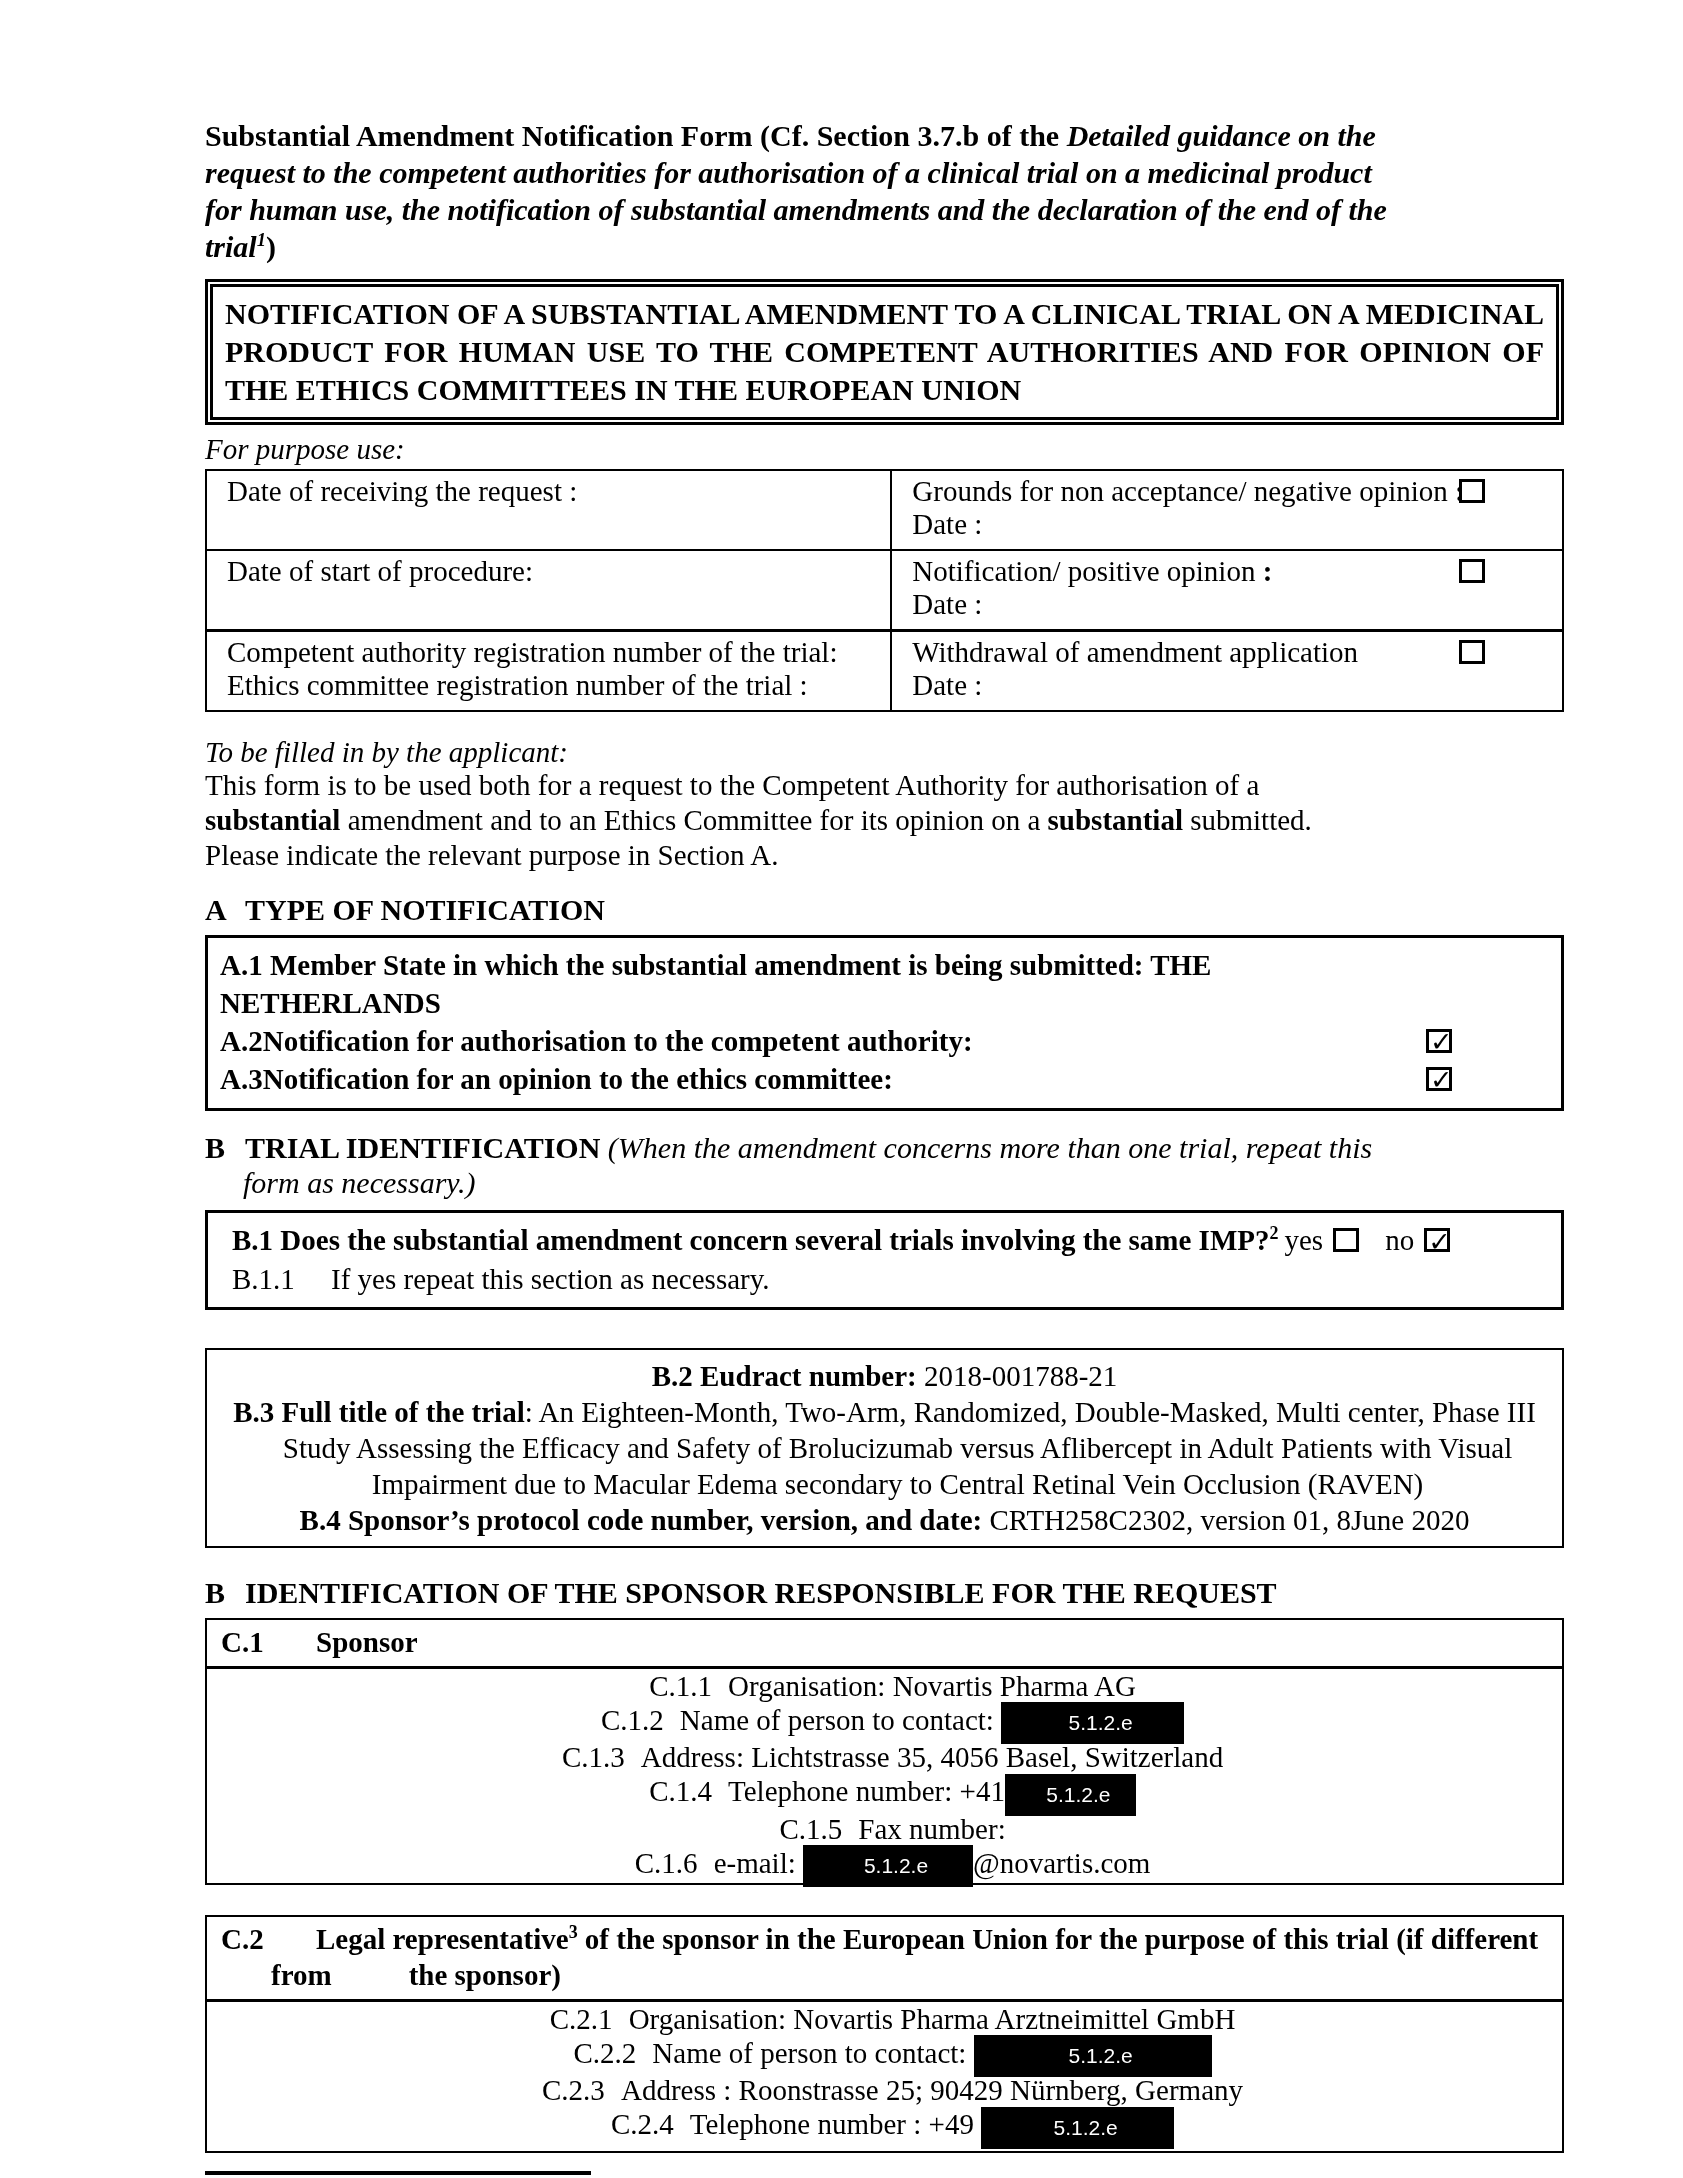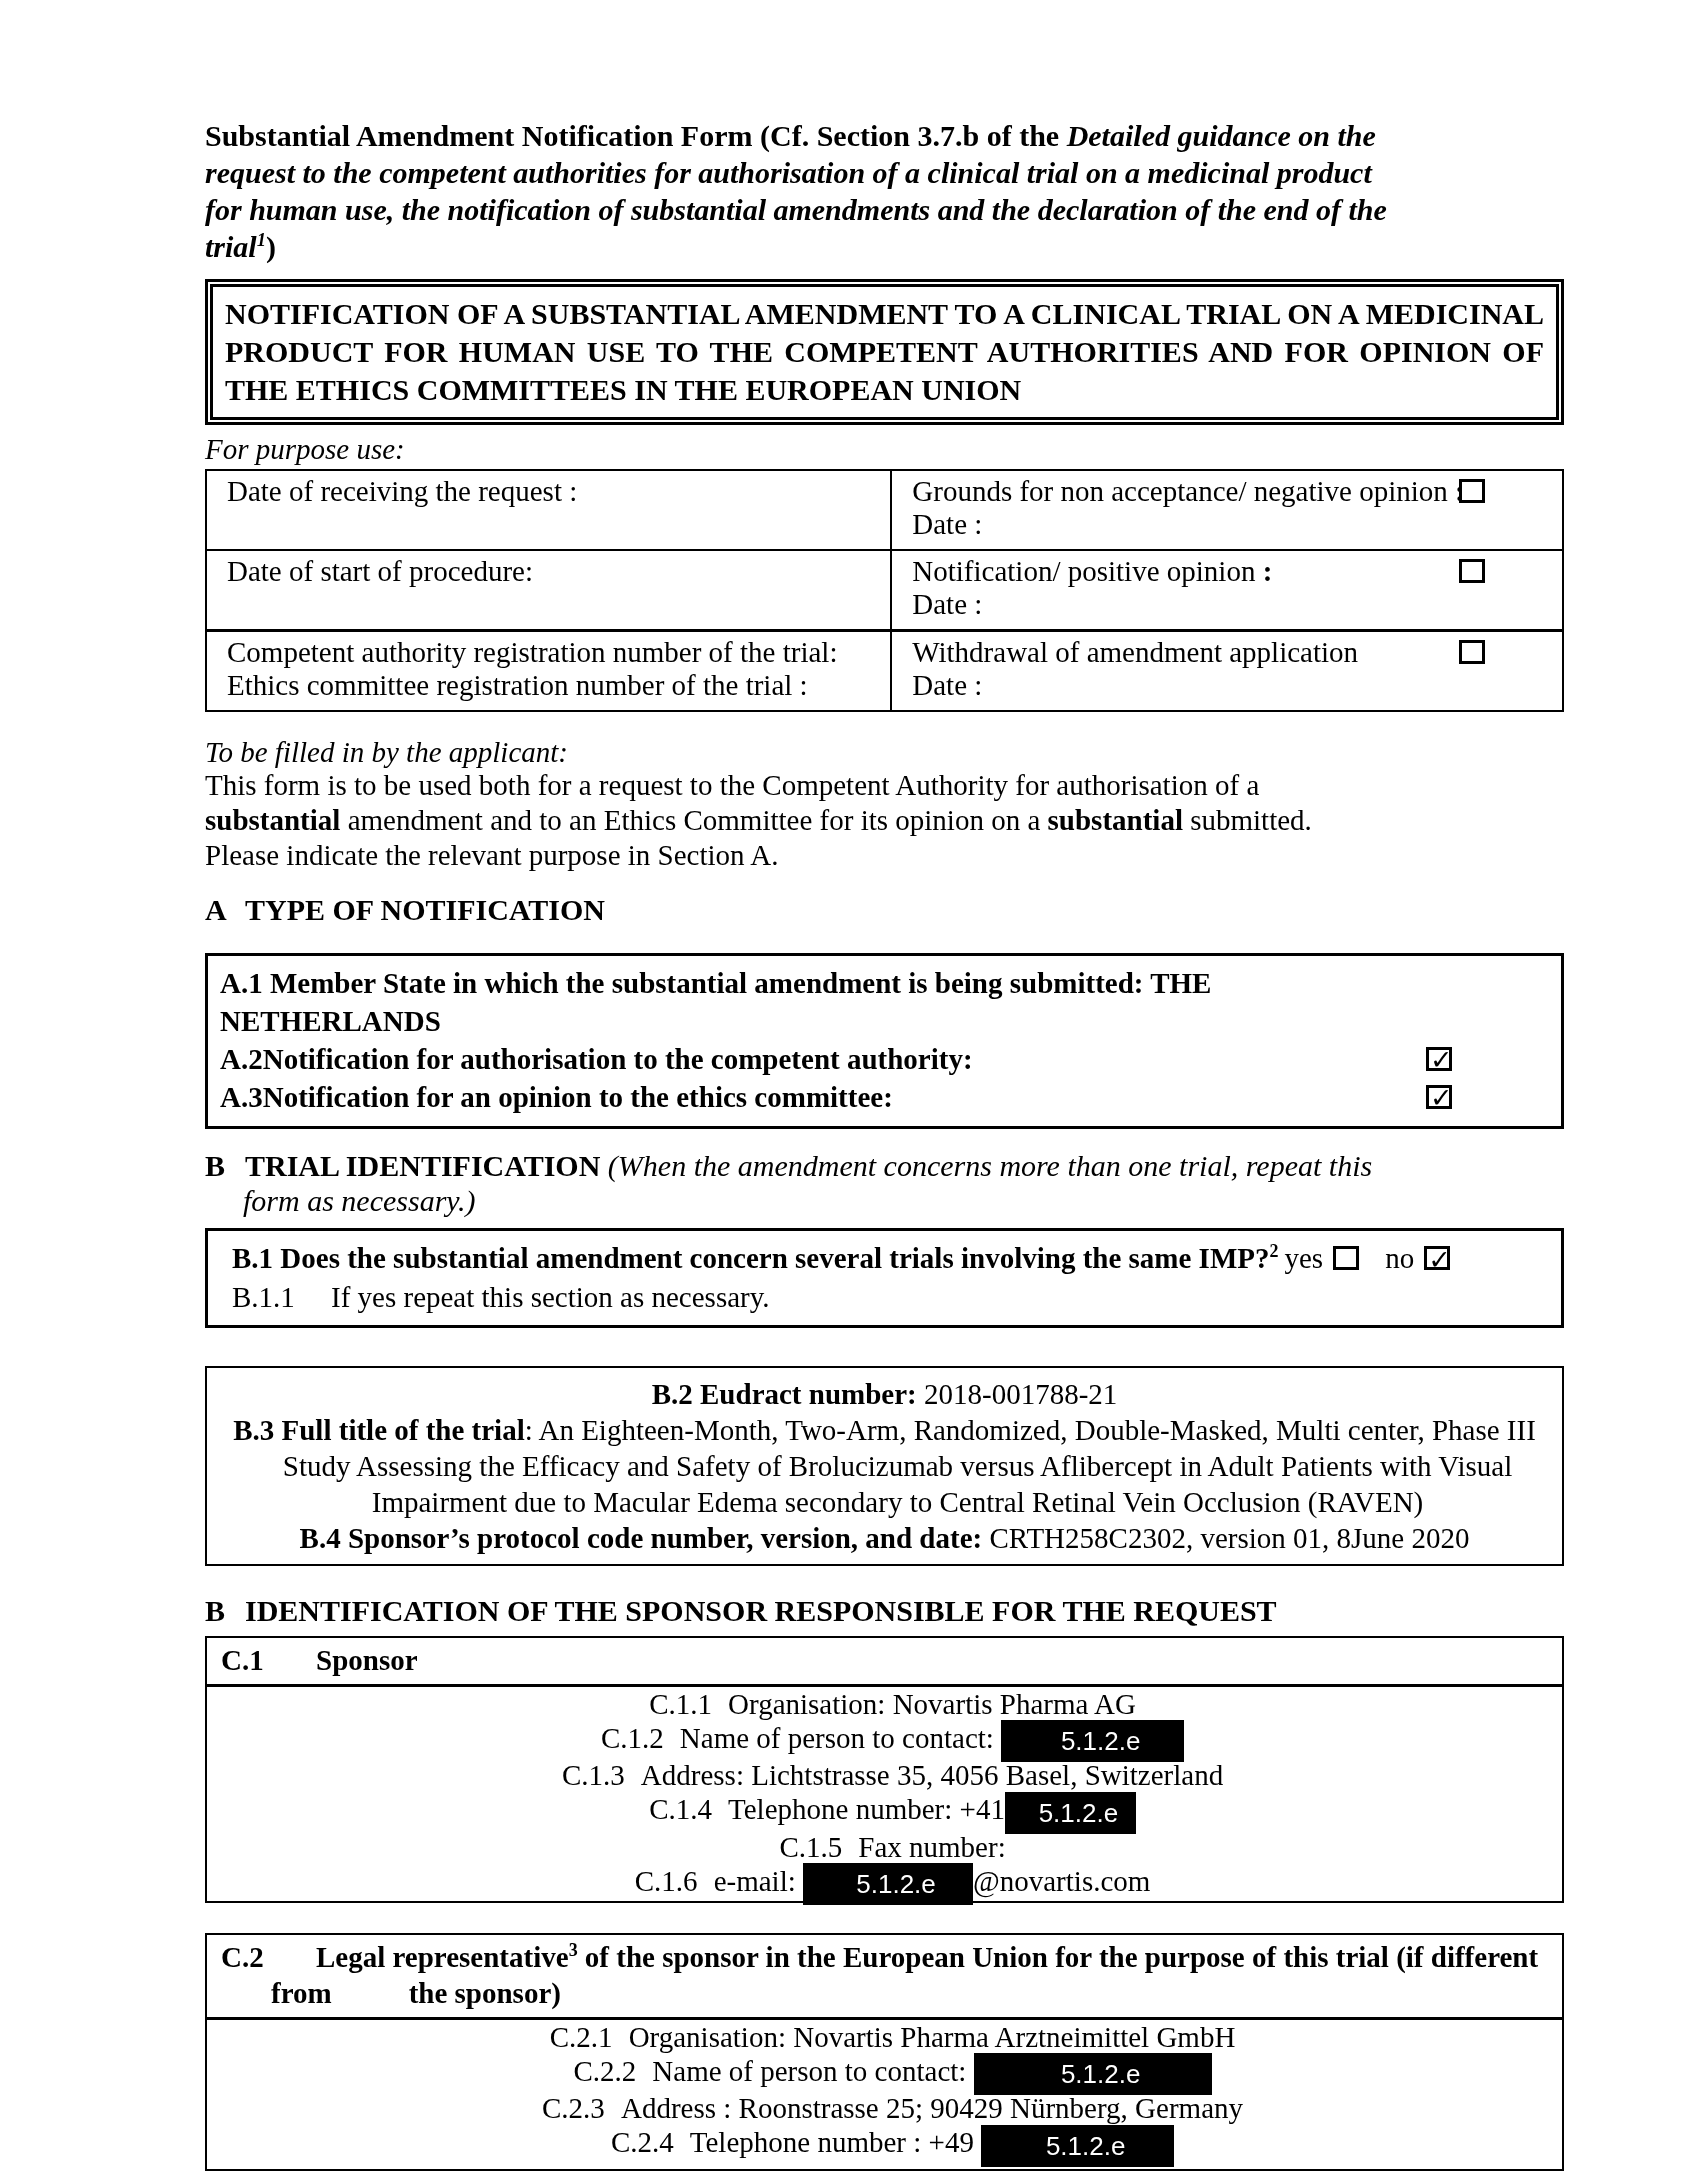--- a/index.html
+++ b/index.html
@@ -49,21 +49,21 @@
   .applicant-label{font-style:italic;margin-top:24px;line-height:32px;}
   .intro div{line-height:35px;}
   .b{font-weight:bold;}
 
   .sec-heading{font-weight:bold;font-size:30px;margin-top:20px;line-height:34px;}
   .sec-letter{display:inline-block;width:40px;font-weight:bold;}
   .sec-note{font-weight:normal;font-style:italic;}
   .sec-note2{font-weight:normal;font-style:italic;margin-left:38px;line-height:35px;}
 
   .abox{
-    border:3px solid #000;margin-top:26px;padding:8px 12px 10px;
+    border:3px solid #000;margin-top:8px;padding:8px 12px 10px;
     font-weight:bold;line-height:38px;
   }
   .abox .row{position:relative;padding-right:149px;}
   .abox .cb-a{position:absolute;right:97px;top:7px;}
 
   .b1box{border:3px solid #000;margin-top:10px;padding:8px 24px;line-height:39px;}
   .b1box .yn{margin-left:6px;}
   .b1box .cb{margin-left:10px;}
   .b1box .no-lbl{margin-left:26px;}
   .b11num{display:inline-block;width:99px;}
@@ -75,21 +75,21 @@
   .chead{padding:4px 14px 6px;font-weight:bold;border-bottom:3px solid #000;line-height:36px;}
   .chead .cnum{display:inline-block;width:95px;}
   .crow{padding:0 14px;line-height:34px;text-align:center;}
   .crow .cnum{display:inline-block;width:95px;}
   .ctable{margin-bottom:0;}
   .c2head-line2{margin-left:50px;}
   .c2gap{display:inline-block;width:77px;}
 
   .redact{
     display:inline-block;background:#000;color:#fff;
-    font-family:"Liberation Sans", sans-serif;font-size:26px;
+    font-family:"Liberation Sans", sans-serif;font-size:21px;
     height:42px;line-height:42px;padding-left:16px;box-sizing:border-box;
     vertical-align:middle;margin:-4px 0;
   }
   .rw-c12{width:183px;} .rw-c14{width:131px;} .rw-c16{width:170px;}
   .rw-c22{width:238px;} .rw-c24{width:193px;}
 
   .fn-sep{margin-top:18px;width:386px;border-top:4px solid #000;}
   .footnotes{margin-top:10px;font-size:24px;line-height:31px;}
   .fnum{display:inline-block;width:95px;padding-left:15px;box-sizing:border-box;
         font-size:16px;vertical-align:7px;}

